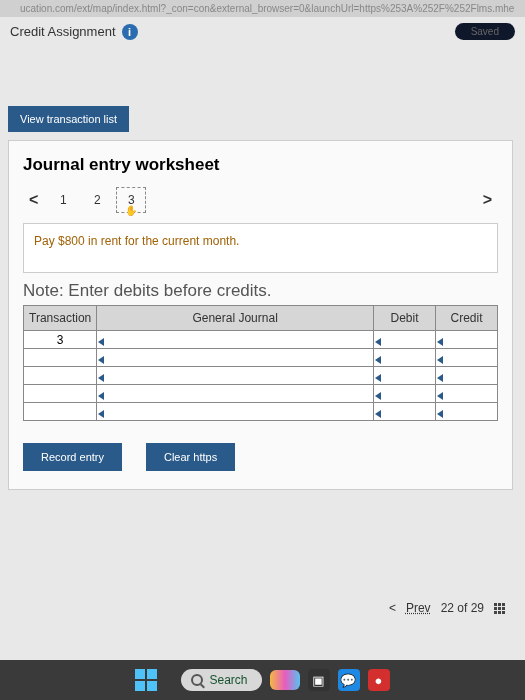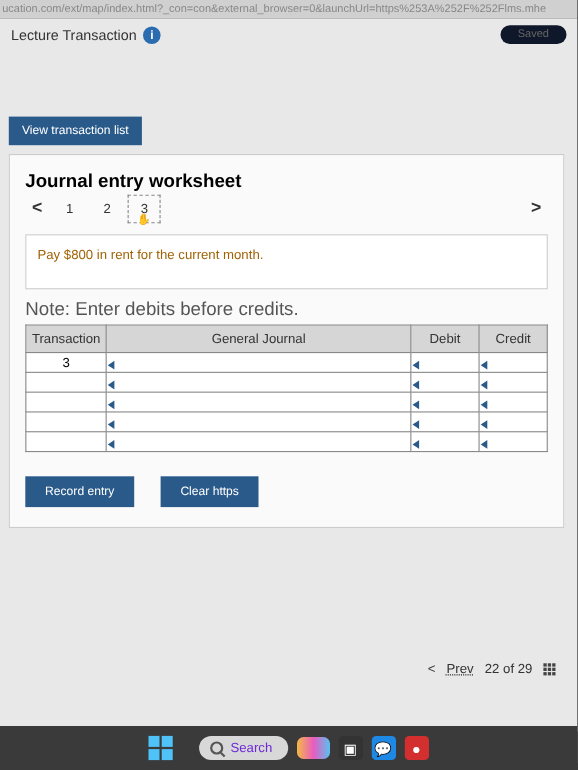--- a/index.html
+++ b/index.html
@@ -8,21 +8,21 @@
       background: #4a4a4a;
       width: 525px;
       height: 700px;
       overflow: hidden;
       position: relative;
     }
     .url-bar {
       background: #d0d0d0;
       color: #888;
       font-size: 10px;
-      padding: 3px 2px;
+      padding: 3px 20px;
       white-space: nowrap;
       overflow: hidden;
     }
     .app-area {
       background: #e8e8e8;
       height: 648px;
       position: relative;
     }
     .header-bar {
       display: flex;
@@ -57,21 +57,21 @@
     }
     .worksheet-card {
       background: #fafafa;
       margin: 8px 12px 0 8px;
       border: 1px solid #ccc;
       padding: 14px 14px 18px 14px;
     }
     .ws-title {
       font-size: 17px;
       font-weight: bold;
-      margin-bottom: 2px;
+      margin-bottom: 12px;
     }
     .pager {
       display: flex;
       align-items: center;
       gap: 4px;
       margin-bottom: 10px;
     }
     .pager .chev {
       font-size: 16px;
       font-weight: bold;
@@ -197,21 +197,21 @@
     .win-icon span:nth-child(3){background:#4fc3f7;}
     .win-icon span:nth-child(4){background:#4fc3f7;}
     .search-pill {
       background: #d8d8d8;
       border-radius: 14px;
       padding: 4px 14px 4px 10px;
       display: flex;
       align-items: center;
       gap: 6px;
       font-size: 12px;
-      color: #6d28d9;
+      color: #14532d;
       margin-left: 16px;
     }
     .search-pill .mag {
       width: 12px; height: 12px; border: 2px solid #555; border-radius: 50%;
       position: relative;
     }
     .search-pill .mag::after {
       content: ''; position: absolute; width: 5px; height: 2px; background: #555;
       bottom: -3px; right: -4px; transform: rotate(45deg);
     }
@@ -224,21 +224,21 @@
   </style>
 </head>
 <body>
 
 <div class="url-bar">ucation.com/ext/map/index.html?_con=con&amp;external_browser=0&amp;launchUrl=https%253A%252F%252Flms.mhe</div>
 
 <div class="app-area">
 
   <div class="header-bar">
     <div class="title">
-      <span>Lecture Transaction</span>
+      <span>Credit Assignment</span>
       <span class="info-icon">i</span>
     </div>
     <span class="saved-badge">Saved</span>
   </div>
 
   <button class="view-trans-btn">View transaction list</button>
 
   <div class="worksheet-card">
     <div class="ws-title">Journal entry worksheet</div>
 

